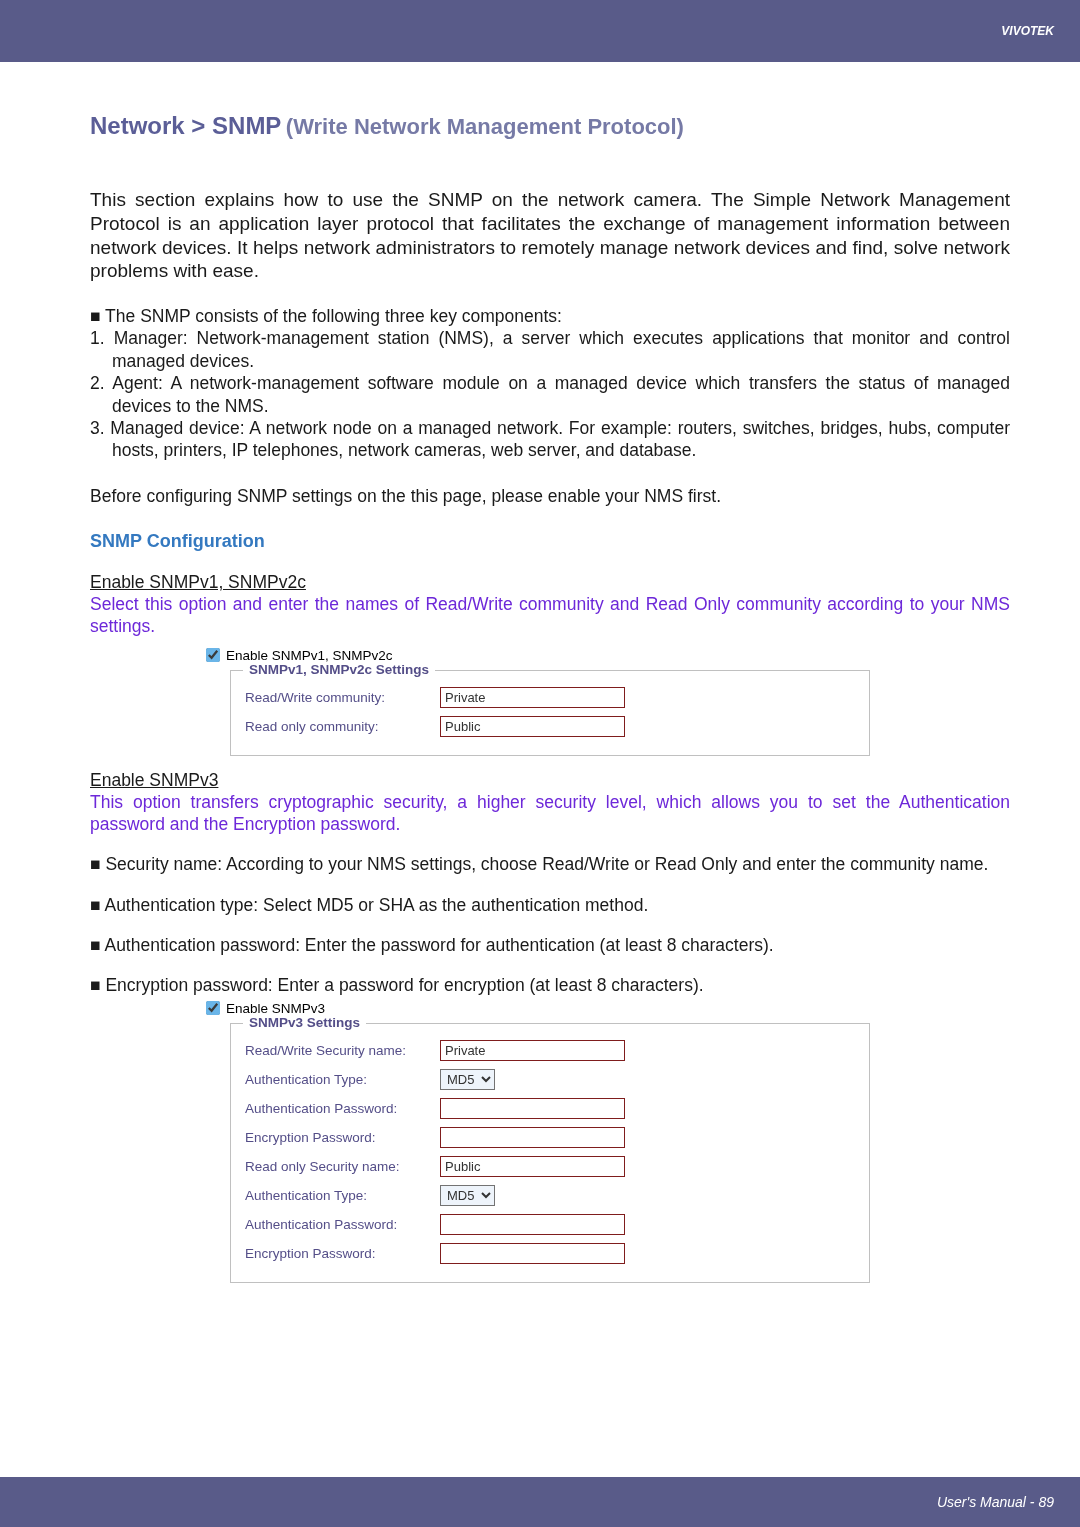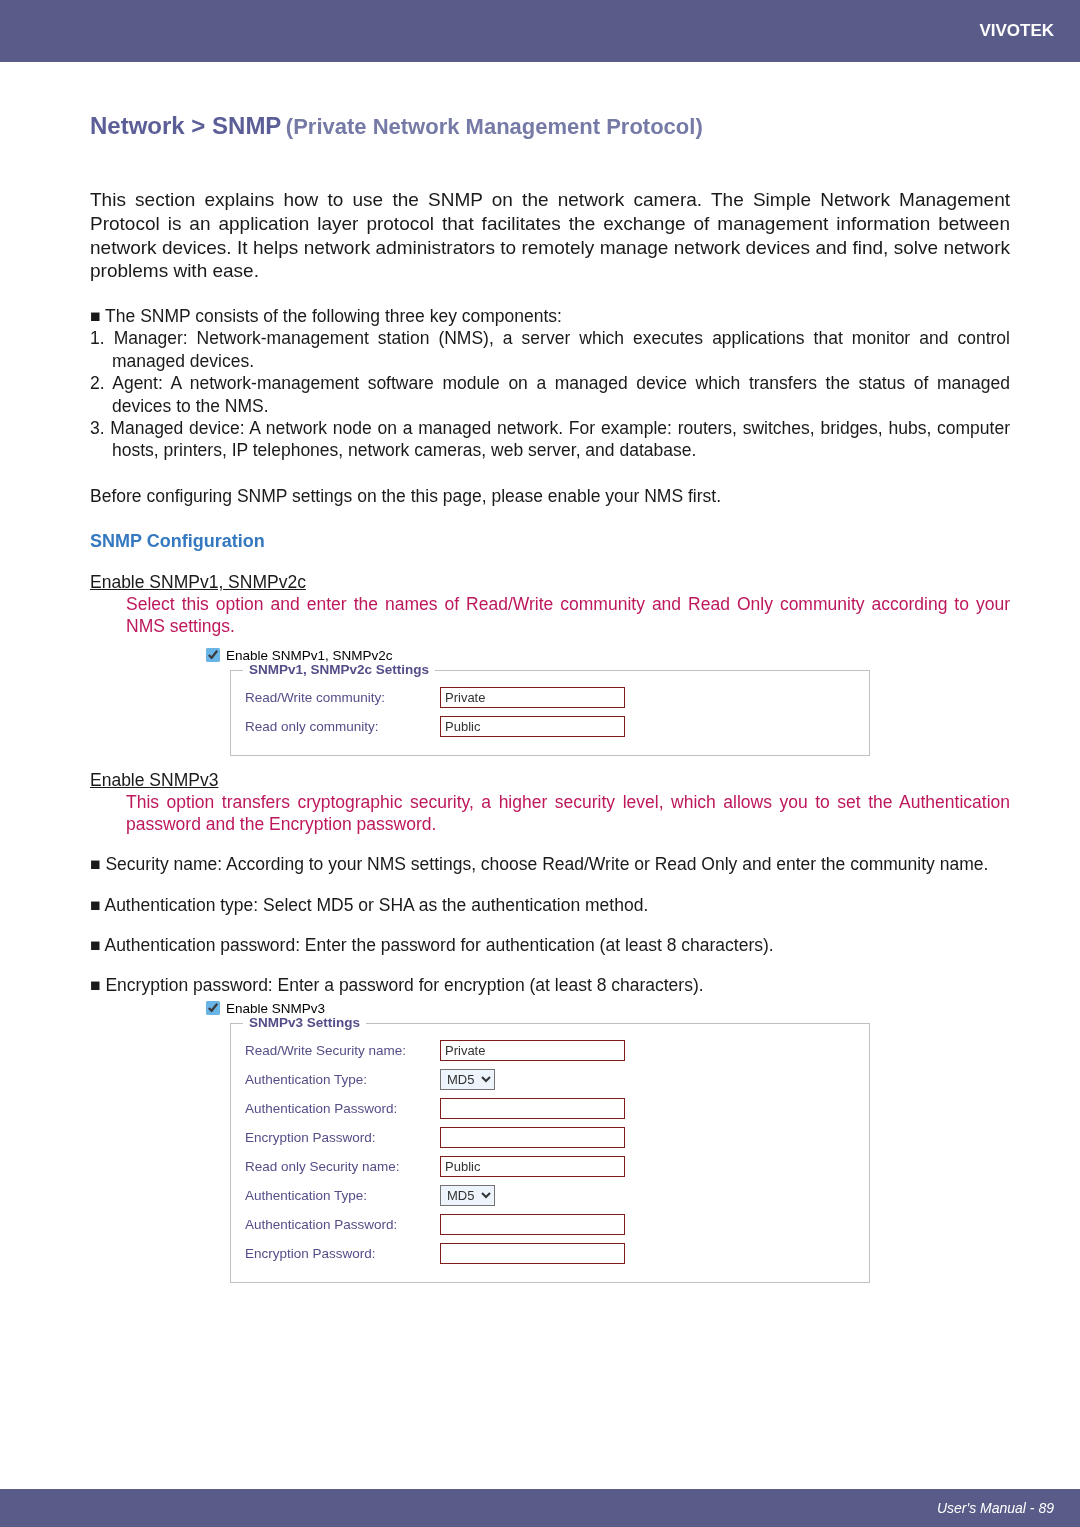--- a/index.html
+++ b/index.html
@@ -14,22 +14,23 @@
       background: #595b89;
       height: 62px;
       width: 100%;
       display: flex;
       align-items: center;
       justify-content: flex-end;
       padding-right: 26px;
     }
     .header-bar span {
       color: #ffffff;
-      font-weight: bold;
-      font-size: 17px;
+      font-style: italic;
+      font-weight: bold;
+      font-size: 12px;
     }
     .content {
       padding: 50px 70px 0 90px;
     }
     .section-title {
       color: #5b5e97;
       font-size: 24px;
       font-weight: bold;
     }
     .section-subtitle {
@@ -73,24 +74,23 @@
       font-weight: bold;
     }
     .underlined-heading {
       margin-top: 20px;
       text-decoration: underline;
       font-size: 17.5px;
       color: #1a1a1a;
     }
     .paragraph {
       font-size: 17.5px;
-      color: #be185d;
+      color: #6d28d9;
       text-align: justify;
       line-height: 1.28;
-      margin-left: 36px;
     }
     .screenshot-v2c {
       margin: 10px auto 0 auto;
       width: 640px;
       font-family: Arial, sans-serif;
     }
     .screenshot-v3 {
       margin: 4px auto 0 auto;
       width: 640px;
       font-family: Arial, sans-serif;
@@ -166,21 +166,21 @@
       color: #1a1a1a;
       text-align: justify;
       line-height: 1.28;
       padding-left: 16px;
       text-indent: -16px;
     }
     .footer-bar {
       position: absolute;
       bottom: 0;
       width: 100%;
-      height: 38px;
+      height: 50px;
       background: #595b89;
       display: flex;
       align-items: center;
       justify-content: flex-end;
       padding-right: 26px;
     }
     .footer-bar span {
       color: #ffffff;
       font-style: italic;
       font-size: 14px;
@@ -190,21 +190,21 @@
 <body>
 
 <div class="header-bar">
   <span>VIVOTEK</span>
 </div>
 
 <div class="content">
 
   <div>
     <span class="section-title">Network &gt; SNMP</span>
-    <span class="section-subtitle">(Private Network Management Protocol)</span>
+    <span class="section-subtitle">(Write Network Management Protocol)</span>
   </div>
 
   <p class="intro">This section explains how to use the SNMP on the network camera. The Simple Network Management Protocol is an application layer protocol that facilitates the exchange of management information between network devices. It helps network administrators to remotely manage network devices and find, solve network problems with ease.</p>
 
   <div class="bullet-section">
     <p class="bullet-line">■ The SNMP consists of the following three key components:</p>
     <p class="numbered-item">1. Manager: Network-management station (NMS), a server which executes applications that monitor and control managed devices.</p>
     <p class="numbered-item">2. Agent: A network-management software module on a managed device which transfers the status of managed devices to the NMS.</p>
     <p class="numbered-item">3. Managed device: A network node on a managed network. For example: routers, switches, bridges, hubs, computer hosts, printers, IP telephones, network cameras, web server, and database.</p>
   </div>

